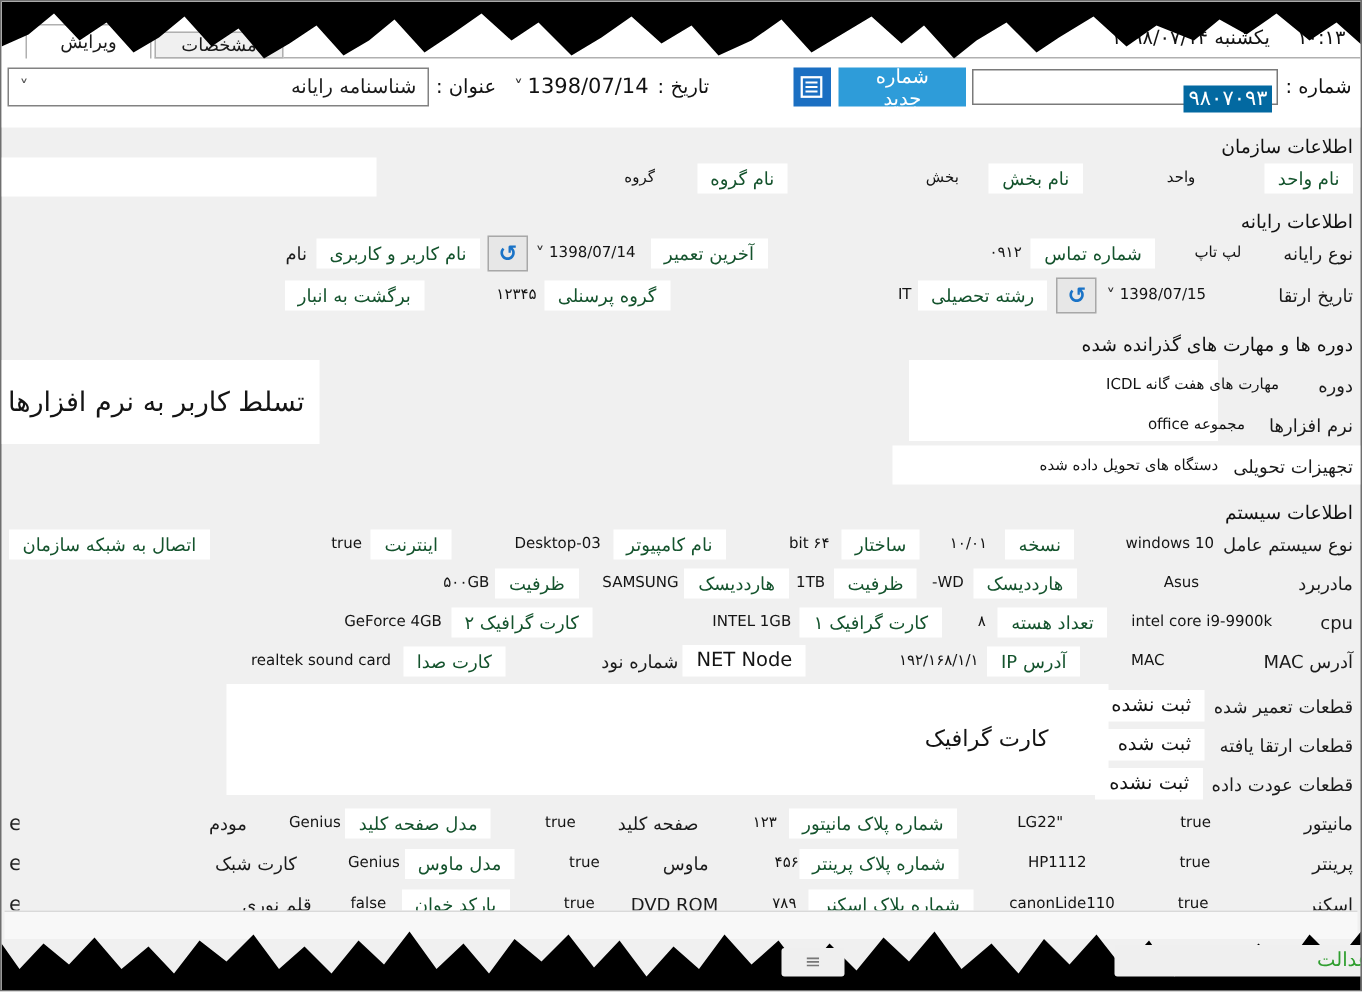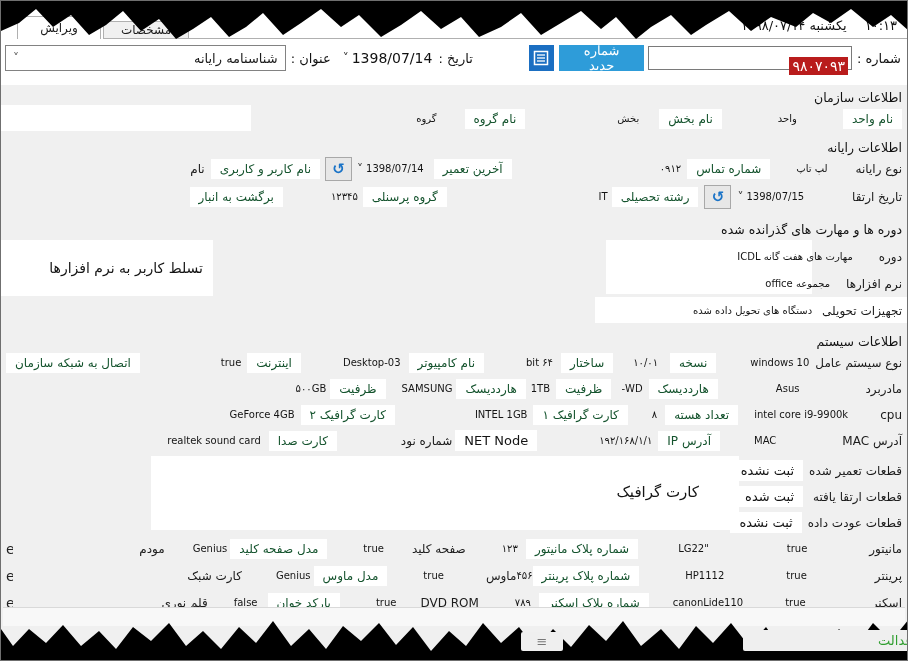--- a/index.html
+++ b/index.html
@@ -9,37 +9,37 @@
   .topwhite{position:absolute;top:0;left:0;right:0;height:84px;background:#ffffff;}
   .bottomwhite{position:absolute;left:2px;right:2px;top:606px;height:18px;background:#f8f8f8;border-top:1px solid #d9d9d9;}
   .tabline{position:absolute;top:37px;left:102px;right:0;height:1px;background:#b0b0b0;z-index:1;}
   .tab{position:absolute;display:flex;align-items:center;justify-content:center;font-size:12px;z-index:2;box-sizing:border-box;}
   .tab-sel{left:16px;top:15px;width:84px;height:23px;background:#fff;border:1px solid #b0b0b0;border-bottom:none;}
   .tab-unsel{left:102px;top:20px;width:86px;height:18px;background:#f0f0f0;border:1px solid #b0b0b0;}
   .datetime{position:absolute;top:17px;right:10px;direction:rtl;display:flex;gap:18px;font-size:13px;color:#111;}
   .toolbar{position:absolute;top:42px;left:4px;right:6px;height:30px;display:flex;direction:rtl;align-items:center;}
   .tlabel{font-size:13px;color:#111;white-space:nowrap;}
   .numinput{width:212px;height:24px;background:#fff;border:1px solid #7a7a7a;display:flex;direction:rtl;align-items:center;padding:0 3px;box-sizing:border-box;}
-  .selection{background:#b91c1c;color:#fff;font-size:14px;padding:1px 3px;white-space:nowrap;margin-top:16px;}
+  .selection{background:#0369a1;color:#fff;font-size:14px;padding:1px 3px;white-space:nowrap;margin-top:16px;}
   .btn-new{height:26px;padding:0 12px;background:#2e9cd9;color:#fff;font-size:13px;display:flex;align-items:center;border:none;}
   .btn-icon{width:26px;height:26px;background:#1b6fc2;display:flex;align-items:center;justify-content:center;}
   .chev{font-size:12px;color:#333;line-height:1;}
   .combo{width:292px;height:26px;background:#fff;border:1px solid #828282;display:flex;direction:rtl;align-items:center;padding:0 7px;box-sizing:border-box;font-size:13px;}
   .combo .chev{margin-right:auto;color:#555;}
   .sechead{position:absolute;right:5px;font-size:12.5px;color:#111;white-space:nowrap;}
   .row{position:absolute;left:0;right:0;height:25px;display:flex;direction:rtl;align-items:center;padding:0 5px;}
   .lbl{font-size:12px;color:#1b1b1b;white-space:nowrap;}
   .wlbl{background:#fff;padding:3px 9px;font-size:12px;color:#14532d;white-space:nowrap;}
   .val{font-size:10px;color:#141414;white-space:nowrap;}
   .wval{background:#fff;padding:3px 9px;font-size:13px;color:#141414;white-space:nowrap;}
   .lat{direction:ltr;unicode-bidi:isolate;}
   .rbtn{width:27px;height:24px;background:#e7e7e7;border:1px solid #a8a8a8;color:#1a73c7;font-size:15px;font-weight:bold;display:flex;align-items:center;justify-content:center;box-sizing:border-box;}
   .wbox{position:absolute;background:#fff;}
   .notepanel{position:absolute;background:#fff;direction:rtl;display:flex;flex-direction:column;justify-content:space-around;padding:4px 10px;box-sizing:border-box;}
-  .notepanel .val{font-size:14px;}
+  .notepanel .val{font-size:18px;}
   .clip{width:7px;overflow:hidden;direction:ltr;font-size:14px;color:#222;margin-right:auto;}
   .torn{position:absolute;left:0;top:0;z-index:55;pointer-events:none;}
   .slit{position:absolute;z-index:56;background:#efefef;display:flex;align-items:center;border-radius:2px;}
   .slit-status{left:742px;top:629px;width:164px;height:21px;direction:rtl;padding:0 6px;font-size:13px;color:#2f9e2f;overflow:hidden;}
   .slit-icon{left:520px;top:631px;width:42px;height:19px;justify-content:center;font-size:13px;color:#777;}
   .gpanel-text{position:absolute;top:482px;right:208px;font-size:15px;color:#141414;}
 </style>
 </head>
 <body>
 
@@ -209,21 +209,21 @@
     <span class="wlbl" style="margin-left:3px">مدل صفحه کلید</span>
     <span class="val lat" style="margin-left:28px">Genius</span>
     <span class="lbl">مودم</span>
     <span class="clip">e</span>
   </div>
   <div class="row" style="top:562px">
     <span class="lbl" style="margin-left:68px">پرینتر</span>
     <span class="val lat" style="margin-left:62px">true</span>
     <span class="val lat" style="margin-left:46px">HP1112</span>
     <span class="wlbl" style="margin-left:0">شماره پلاک پرینتر</span>
-    <span class="val" style="">۴۵۶</span>
+    <span class="val" style="margin-left:44px">۴۵۶</span>
     <span class="lbl" style="margin-left:42px">ماوس</span>
     <span class="val lat" style="margin-left:36px">true</span>
     <span class="wlbl" style="margin-left:3px">مدل ماوس</span>
     <span class="val lat" style="margin-left:34px">Genius</span>
     <span class="lbl">کارت شبک</span>
     <span class="clip">e</span>
   </div>
   <div class="row" style="top:589px">
     <span class="lbl" style="margin-left:66px">اسکنر</span>
     <span class="val lat" style="margin-left:42px">true</span>

